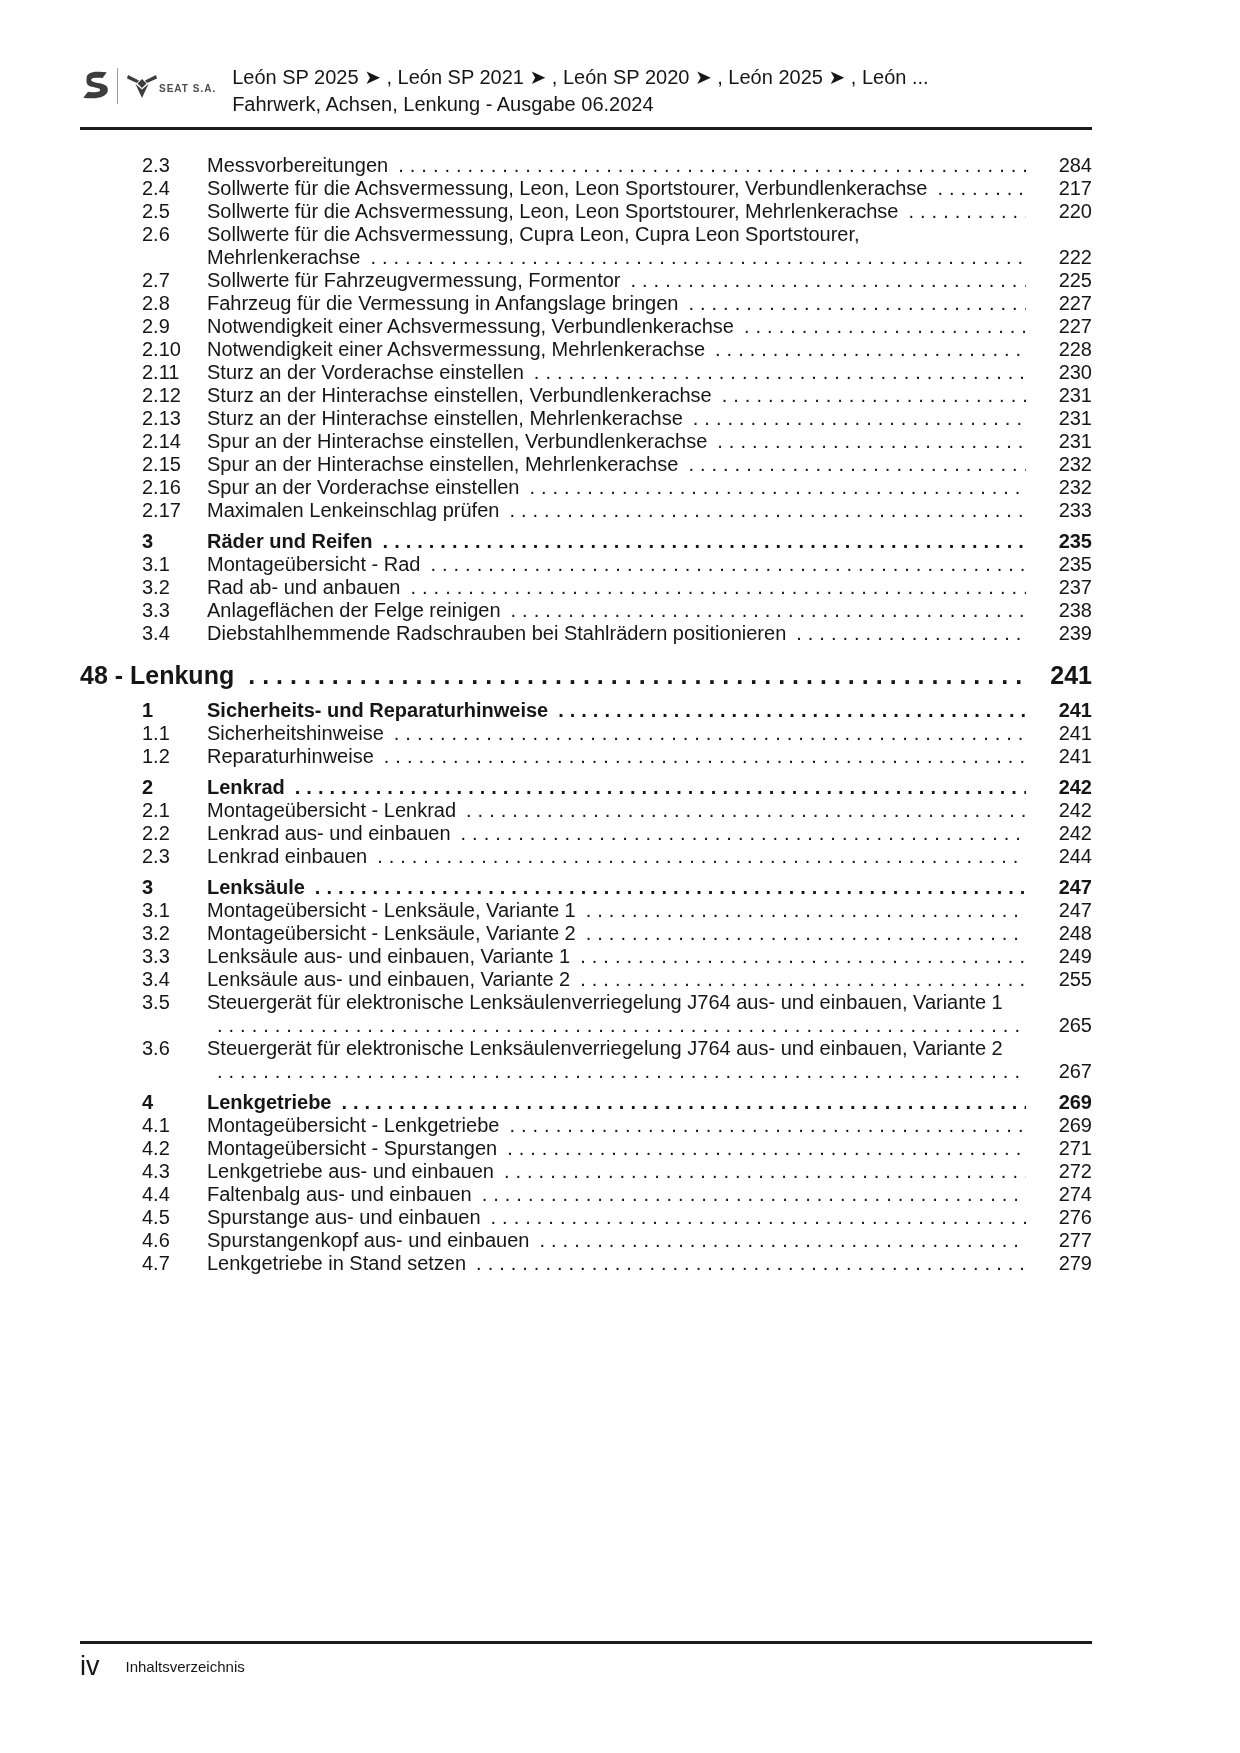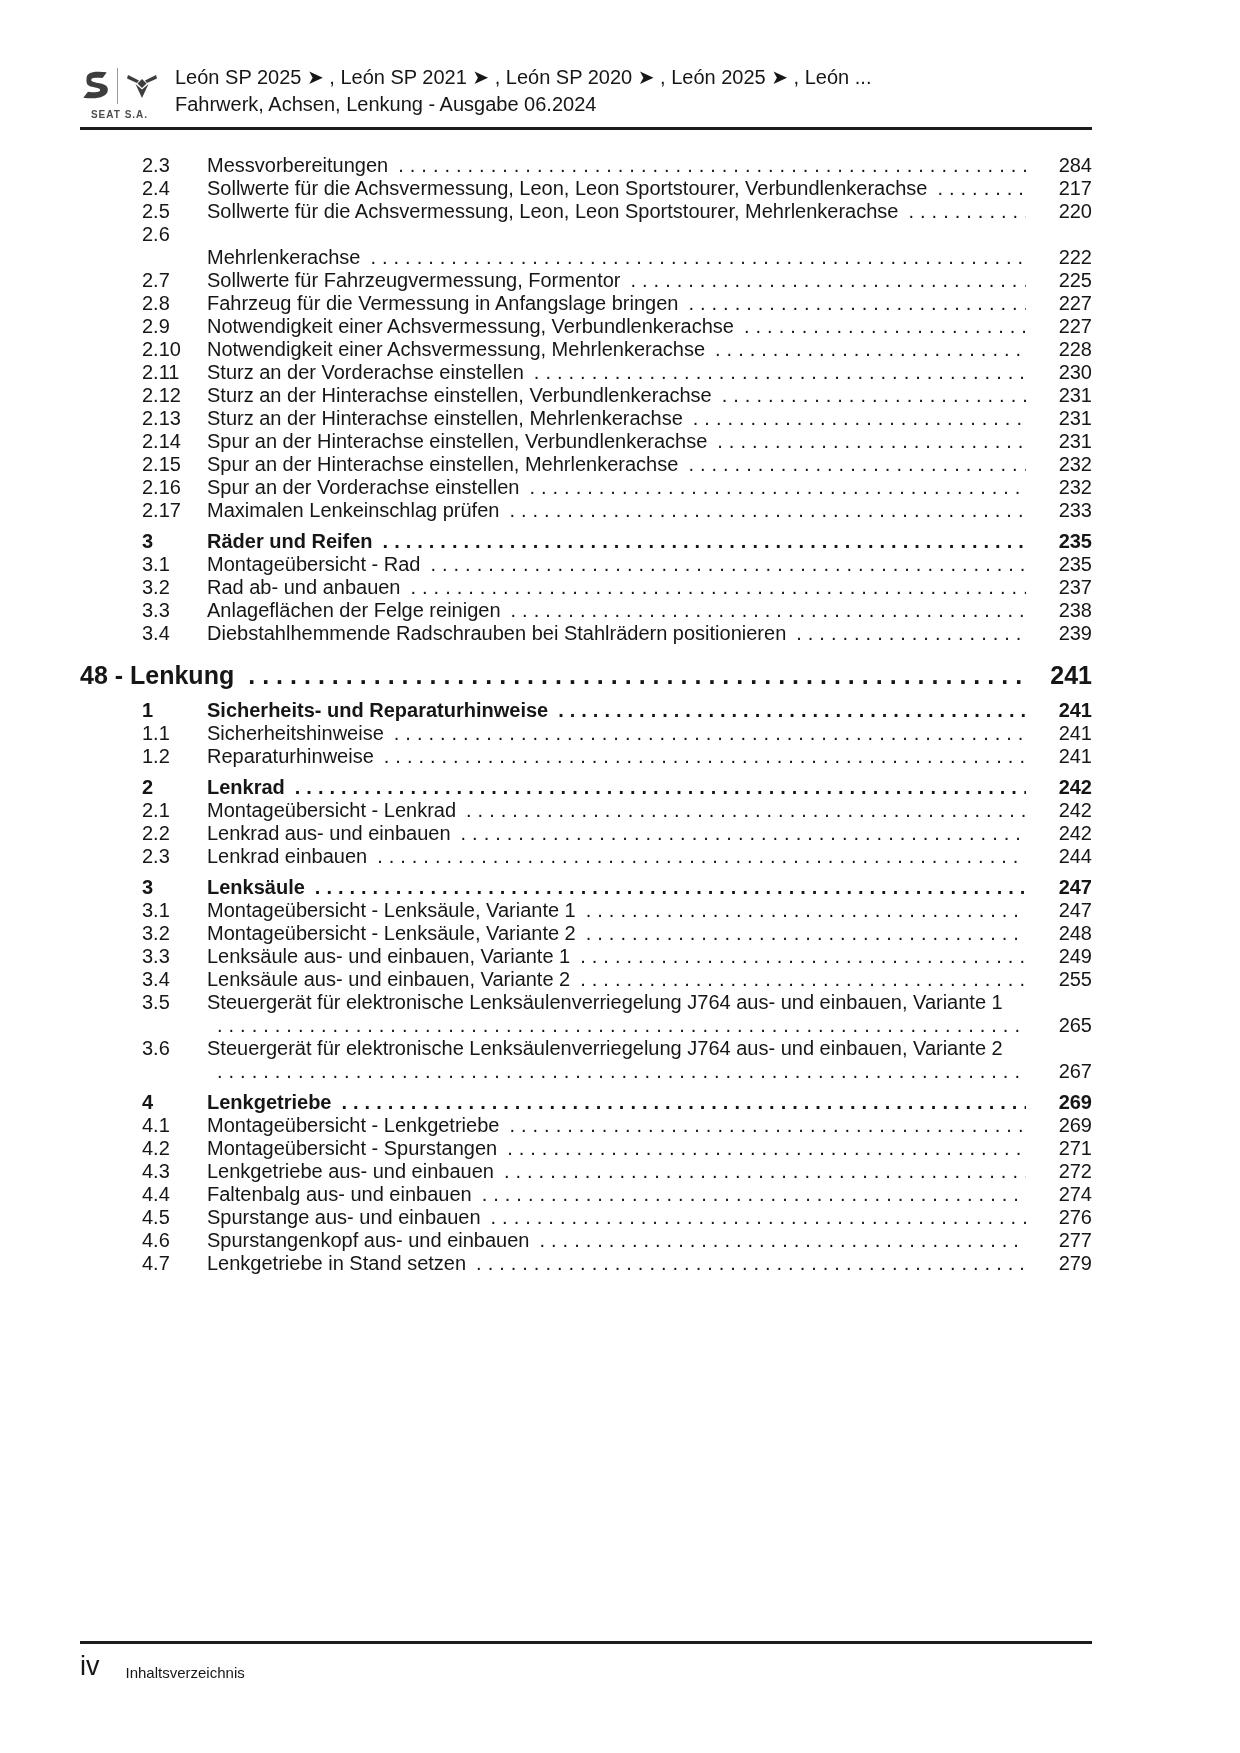--- a/index.html
+++ b/index.html
@@ -6,21 +6,21 @@
   .page{
     position:relative;
     width:1240px;height:1753px;
     background:#ffffff;
     color:#161616;
     font-family:"Liberation Sans","DejaVu Sans",sans-serif;
     overflow:hidden;
   }
   
   .header{position:absolute;left:80px;right:148px;top:64px;display:flex;align-items:flex-start;gap:16px;}
-  .logo-block{flex:none;display:flex;flex-direction:column;align-items:center;padding-top:4px;}
+  .logo-block{flex:none;display:flex;flex-direction:row;align-items:center;padding-top:4px;}
   .logo-row{display:flex;align-items:center;gap:7px;}
   .logo-divider{width:1px;height:36px;background:#9a9a9a;}
   .logo-caption{font-size:10px;font-weight:bold;letter-spacing:1px;color:#4c4c4c;margin-top:5px;}
   .header-text{flex:1;min-width:0;}
   .models{font-size:20px;line-height:27px;white-space:nowrap;}
   .subtitle{font-size:20px;line-height:27px;white-space:nowrap;}
   .header-rule{position:absolute;left:80px;right:148px;top:127px;height:3px;background:#1c1c1c;}
   
   .toc{position:absolute;left:80px;right:148px;top:154px;}
   .row{display:flex;align-items:flex-end;font-size:20px;line-height:23px;padding-left:62px;}
@@ -28,21 +28,21 @@
   .row .title{flex:none;white-space:nowrap;}
   .row .dots{flex:1 1 auto;overflow:hidden;white-space:nowrap;margin:0 4px 0 10px;min-width:10px;}
   .row .dots::after{content:"..........................................................................................................................................................";letter-spacing:6px;}
   .row .page-num{flex:none;width:62px;text-align:right;}
   .row.section{font-weight:bold;margin-top:8px;}
   .row.chapter{font-weight:bold;font-size:25px;line-height:31px;margin:15px 0 6px;padding-left:0;}
   .row.chapter .dots{margin-left:14px;}
   .row.chapter .dots::after{letter-spacing:7px;}
   .row.chapter .page-num{width:66px;}
   
-  .footer{position:absolute;left:80px;right:148px;top:1641px;border-top:3px solid #1c1c1c;padding-top:7px;display:flex;align-items:flex-end;gap:26px;}
+  .footer{position:absolute;left:80px;right:148px;top:1641px;border-top:3px solid #1c1c1c;padding-top:7px;display:flex;align-items:center;gap:26px;}
   .folio{font-size:27px;line-height:30px;}
   .footer-label{font-size:15px;}
   .icon-svg{display:block;}
 </style>
 </head>
 <body>
 
 <div class="page">
 
   <div class="header">
@@ -88,20 +88,21 @@
         <span class="page-num">217</span>
       </div>
       <div class="row entry">
         <span class="num">2.5</span>
         <span class="title">Sollwerte für die Achsvermessung, Leon, Leon Sportstourer, Mehrlenkerachse</span>
         <span class="dots"></span>
         <span class="page-num">220</span>
       </div>
       <div class="row entry nodots">
         <span class="num">2.6</span>
+        <span class="title">Sollwerte für die Achsvermessung, Cupra Leon, Cupra Leon Sportstourer,</span>
       </div>
       <div class="row entry cont">
         <span class="num"></span>
         <span class="title">Mehrlenkerachse</span>
         <span class="dots"></span>
         <span class="page-num">222</span>
       </div>
       <div class="row entry">
         <span class="num">2.7</span>
         <span class="title">Sollwerte für Fahrzeugvermessung, Formentor</span>

